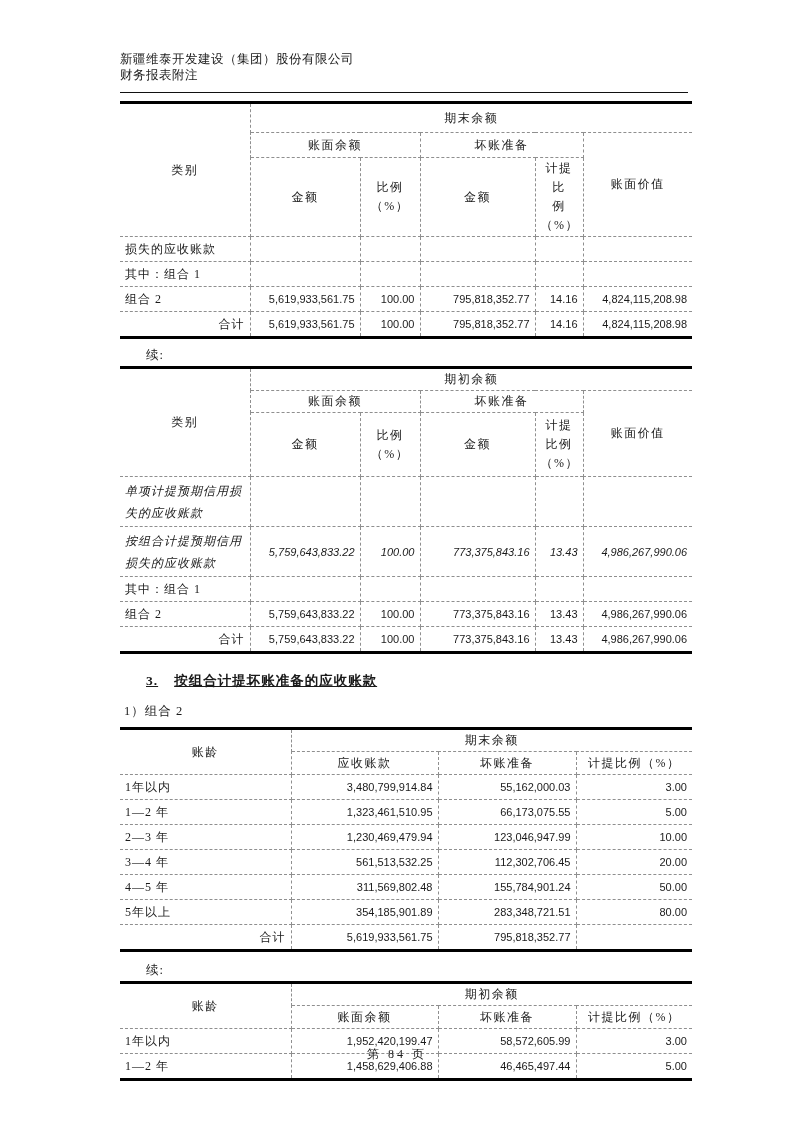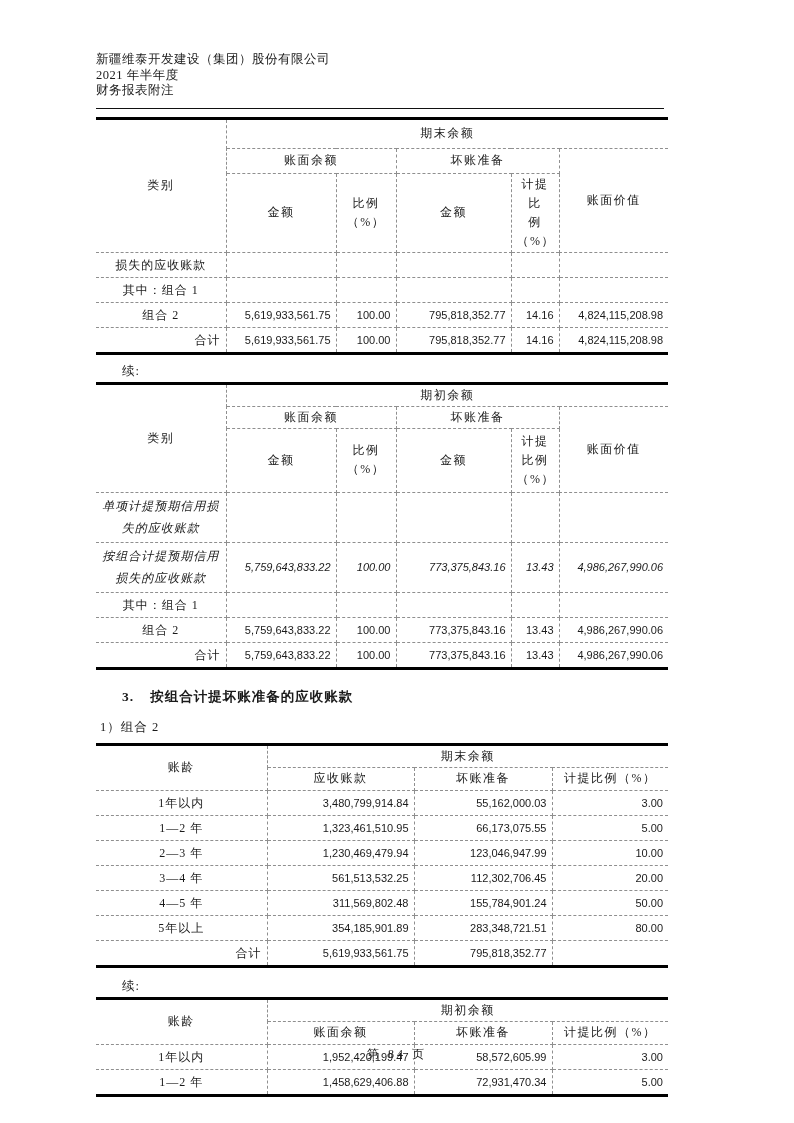--- a/index.html
+++ b/index.html
@@ -1,64 +1,63 @@
 <!DOCTYPE html>
 <html><head>
 <meta charset="utf-8">
 <style>
   html,body{margin:0;padding:0;}
   body{
     width:794px;height:1123px;background:#ffffff;
     font-family:"Liberation Serif","DejaVu Serif",serif;
     color:#1a1a1a;position:relative;overflow:hidden;
   }
-  .content{padding:52px 102px 0 96px;width:572px;}
+  .content{padding:52px 102px 0 120px;width:572px;}
   .doc-header div{font-size:12.5px;line-height:15.5px;letter-spacing:.5px;}
   .header-rule{margin-top:9px;width:568px;border-top:1.5px solid #111;height:0;}
   .fin-table{
     border-collapse:collapse;table-layout:fixed;width:572px;
     border-top:3px solid #000;border-bottom:3px solid #000;
     font-size:12px;
   }
   .t1{margin-top:8px;}
   .fin-table th,.fin-table td{
     border:1px dashed #8f8f8f;padding:1px 5px;font-weight:normal;
     vertical-align:middle;overflow:hidden;
   }
   .fin-table tr>*:first-child{border-left:none;}
   .fin-table tr>*:last-child{border-right:none;}
   .fin-table th{letter-spacing:1.5px;line-height:19px;}
-  .lbl{text-align:center;padding-left:4px;letter-spacing:1px;line-height:22px;}
+  .lbl{text-align:left;padding-left:4px;letter-spacing:1px;line-height:22px;}
   .ctr{text-align:right;}
   .num{
     text-align:right;padding-right:6px;
     font-family:"Liberation Sans","DejaVu Sans",sans-serif;
     font-size:11px;letter-spacing:0;
   }
   tr.hA{height:30px;} tr.hB{height:25px;} tr.hC{height:60px;}
   tr.h23{height:23px;} tr.h22{height:22px;} tr.h64{height:64px;}
   tr.r24{height:24px;} tr.r25{height:25px;} tr.r50{height:50px;font-style:italic;}
   .cont-label{margin:8px 0 2px 26px;font-size:12.5px;letter-spacing:1px;}
   .cont-label2{margin:10px 0 2px 26px;font-size:12.5px;letter-spacing:1px;}
-  .sec-heading{margin:18px 0 0 26px;font-size:13.5px;font-weight:bold;letter-spacing:1px;}
+  .sec-heading{margin:18px 0 0 26px;font-size:13.5px;font-weight:bold;letter-spacing:1px;text-decoration:underline;}
   .sec-heading .sec-num{margin-right:16px;}
   .sub-heading{margin:13px 0 7px 4px;font-size:12.5px;letter-spacing:1px;}
   .page-footer{
     position:absolute;left:0;right:0;top:1046px;text-align:center;
     font-size:12px;letter-spacing:3px;
   }
 </style>
 </head>
 <body>
 
 <div class="content">
 
   <div class="doc-header">
     <div>新疆维泰开发建设（集团）股份有限公司</div>
-    <div>2021 年半年度</div>
     <div>财务报表附注</div>
   </div>
   <div class="header-rule"></div>
 
   <table class="fin-table t1">
     <colgroup>
         <col style="width:130px">
         <col style="width:110px">
         <col style="width:60px">
         <col style="width:115px">
@@ -296,21 +295,21 @@
     <tbody>
       <tr class="r25">
         <td class="lbl">1年以内</td>
         <td class="num">1,952,420,199.47</td>
         <td class="num">58,572,605.99</td>
         <td class="num">3.00</td>
       </tr>
       <tr class="r25">
         <td class="lbl">1—2 年</td>
         <td class="num">1,458,629,406.88</td>
-        <td class="num">72,931,470.34</td>
+        <td class="num">46,465,497.44</td>
         <td class="num">5.00</td>
       </tr>
     </tbody>
   </table>
 
 </div>
 
 <div class="page-footer">第 84 页</div>
 
 </body></html>

